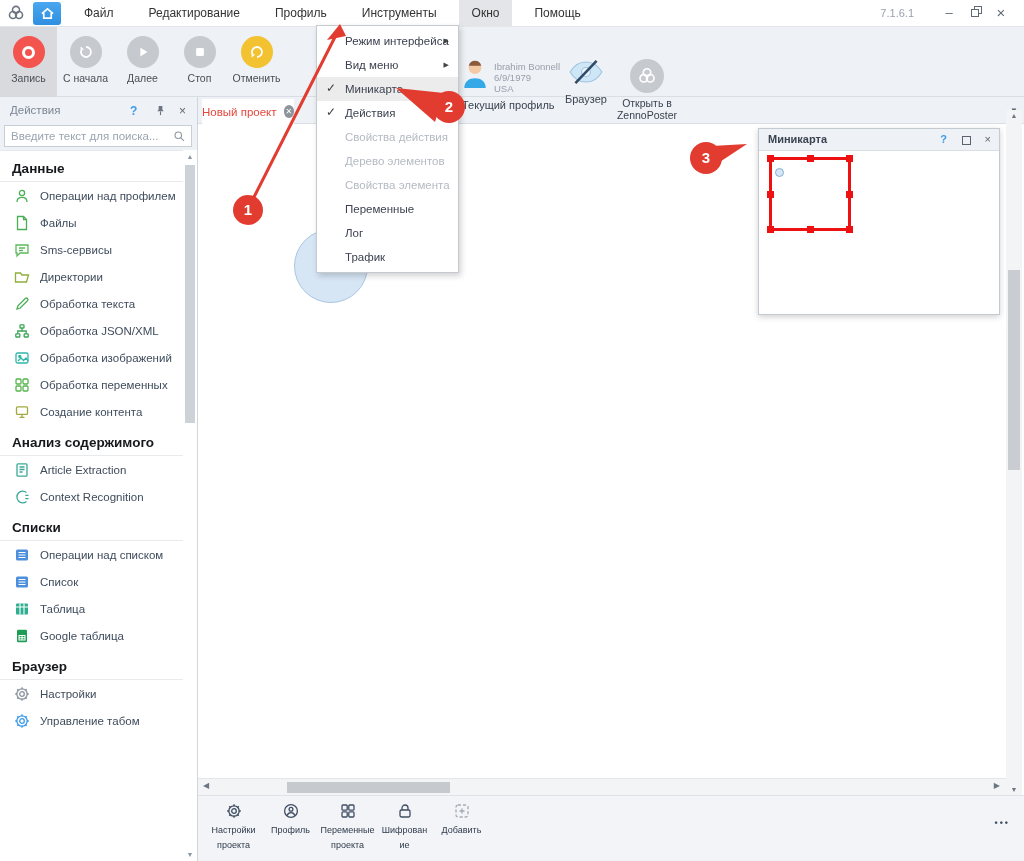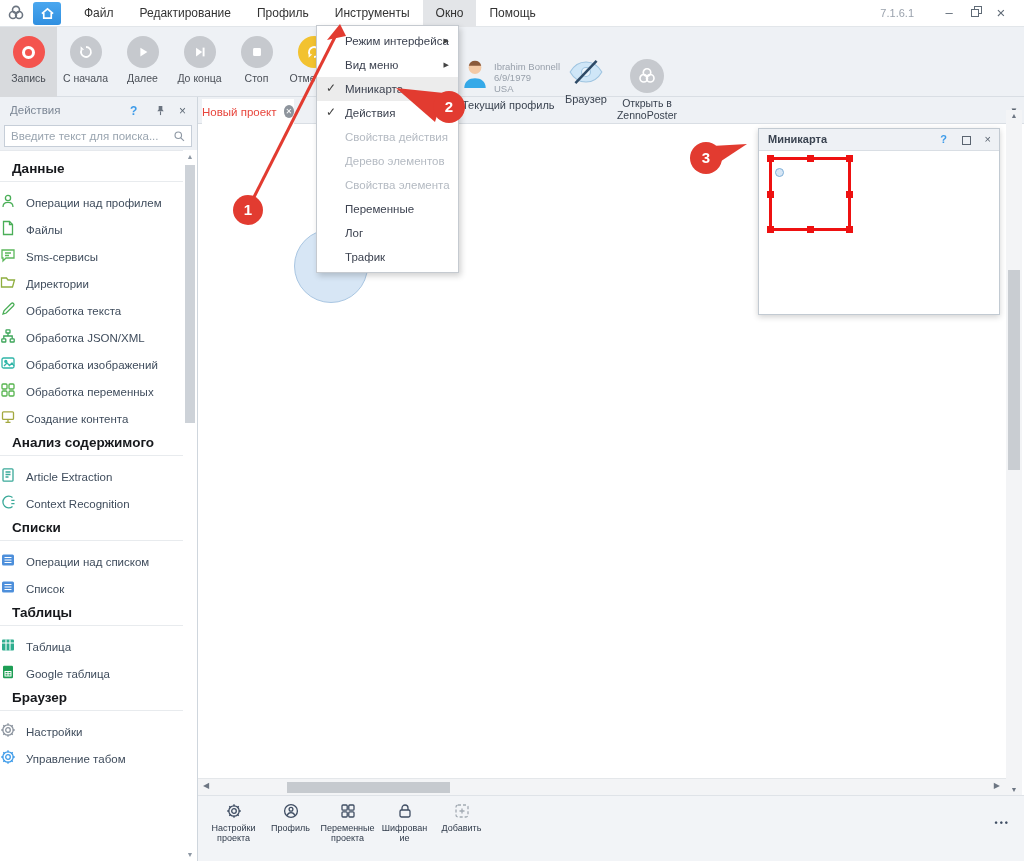--- a/index.html
+++ b/index.html
@@ -4,21 +4,21 @@
 <style>
   * { margin:0; padding:0; box-sizing:border-box; }
   html,body { width:1024px; height:861px; }
   body { position:relative; font-family:"Liberation Sans",sans-serif; background:#fff; overflow:hidden; color:#333; }
   .ic svg { display:block; }
 
   
   #titlebar { position:absolute; left:0; top:0; width:1024px; height:27px; background:#fff; border-bottom:1px solid #e2e6ea; display:flex; align-items:center; z-index:5; }
   #app-logo { margin-left:7px; color:#6b7480; }
   #home-btn { width:28px; height:23px; margin-left:8px; border-radius:3px; background:linear-gradient(#4aa7ef,#2f8fe0); display:flex; align-items:center; justify-content:center; }
-  #menubar { display:flex; margin-left:10px; height:27px; }
+  #menubar { display:flex; margin-left:10px; height:27px;gap:9px; }
   .menu-item { padding:0 13px; line-height:26px; font-size:12px; color:#333; cursor:default; }
   .menu-item.active { background:#e3e5e8; }
   #tb-right { margin-left:auto; display:flex; align-items:center; padding-right:10px; }
   #version { color:#99a1ac; font-size:11px; margin-right:22px; }
   .win-btn { width:26px; text-align:center; color:#5f6a76; font-size:13px; line-height:26px; }
   .win-restore { position:relative; width:26px; height:26px; }
   .win-restore i { position:absolute; left:9px; top:9px; width:8px; height:8px; border:1px solid #5f6a76; background:#fff; }
   .win-restore i.back { left:12px; top:6px; }
 
   
@@ -54,21 +54,21 @@
   .sb-hicon { position:absolute; top:7px; font-size:12px; color:#6b7480; }
   #sb-help { left:130px; color:#3d9be9; font-weight:bold; }
   #sb-pin { left:155px; top:8px; }
   #sb-close { left:179px; color:#5f6a76; }
   #sb-search { position:absolute; left:4px; top:28px; width:188px; height:22px; background:#fff; border:1px solid #c6ced8; }
   #sb-search input { width:100%; height:100%; border:0; outline:0; padding:0 24px 0 6px; font-size:11.5px; font-family:"Liberation Sans",sans-serif; color:#333; background:transparent; }
   #sb-search input::placeholder { color:#9aa5b0; }
   #sb-search .mag { position:absolute; right:5px; top:4px; color:#8e98a4; }
   #sb-list { position:absolute; left:0; top:53px; width:183px; bottom:12px; overflow:hidden; border-top:1px solid #e6e9ed; }
   .sb-title-row { font-size:13.5px; font-weight:bold; color:#16181c; padding:10px 12px 5px; border-bottom:1px solid #e8ebee; }
-  .sb-item { height:27px; display:flex; align-items:flex-end; }
+  .sb-item { height:27px; display:flex; align-items:center; padding-left:14px; }
   .sb-item .ic { width:16px; height:16px; margin-right:10px; flex:none; }
   .sb-item-label { font-size:11.5px; color:#3f4c5c; white-space:nowrap; }
   #sb-scroll { position:absolute; left:184px; top:56px; bottom:3px; width:12px; }
   #sb-scroll .arr { position:absolute; left:0; width:12px; text-align:center; font-size:7px; color:#8e98a4; }
   #sb-thumb { position:absolute; left:1px; top:12px; width:10px; height:258px; background:#cdd2d8; }
 
   
   #tabstrip { position:absolute; left:198px; top:97px; width:826px; height:27px; background:#eef1f5; border-bottom:1px solid #d9dee4; z-index:2; }
   #tab-active { position:absolute; left:4px; top:2px; height:25px; width:92px; background:#fff; display:flex; align-items:center; justify-content:center; gap:7px; }
   #tab-label { font-size:11.5px; color:#e8453c; white-space:nowrap; }
@@ -84,21 +84,21 @@
   #hscroll { position:absolute; left:198px; top:778px; width:808px; height:17px; background:#f3f4f6; border-top:1px solid #e4e7ea; z-index:2; }
   #hscroll .arr { position:absolute; top:2px; font-size:8px; color:#6d7683; }
   #h-thumb { position:absolute; left:89px; top:3px; width:163px; height:11px; background:#c6cacf; }
 
   
   #projectbar { position:absolute; left:198px; top:795px; width:826px; height:66px; background:#f2f4f7; border-top:1px solid #dfe3e8; z-index:2; }
   #pb-buttons { display:flex; padding-left:7px; }
   .pb-btn { width:57px; display:flex; flex-direction:column; align-items:center; padding-top:7px; }
   .pb-btn .ic { color:#3f4d63; }
   .pb-btn.muted .ic { color:#a2aab3; }
-  .pb-label { font-size:9px; color:#2f3a4a; text-align:center; line-height:10px; margin-top:4px; }
+  .pb-label { font-size:9px; color:#2f3a4a; text-align:center; line-height:15px; margin-top:4px; }
   .pb-label.wrap-hard { width:48px; word-break:break-all; }
   #pb-more { position:absolute; right:14px; top:22px; color:#3f4d63; font-size:9px; letter-spacing:2px; font-weight:bold; }
 
   
   #minimap { position:absolute; left:758px; top:128px; width:242px; height:187px; background:#fff; border:1px solid #c2cad2; box-shadow:0 2px 6px rgba(0,0,0,.18); z-index:20; }
   #mm-header { position:relative; height:22px; background:#eef1f5; border-bottom:1px solid #d9dee4; }
   #mm-title { position:absolute; left:9px; top:4px; font-size:11px; font-weight:bold; color:#3a4350; }
   .mm-hicon { position:absolute; top:4px; font-size:11px; color:#5a6470; }
   #mm-help { right:52px; color:#3d9be9; font-weight:bold; }
   #mm-max { right:28px; }
@@ -174,29 +174,20 @@
         <div class="tb-ic" style="background: rgb(198, 201, 206);">
           <svg width="14" height="14" viewBox="0 0 16 16">
             <path d="M5 3l8 5-8 5z" fill="#fff"></path>
           </svg>
         </div>
         <span class="tb-label">Далее</span>
       </div>
       <div class="tb-cell">
         <div class="tb-ic" style="background: rgb(198, 201, 206);">
           <svg width="14" height="14" viewBox="0 0 16 16">
-            <path d="M3.5 3l7 5-7 5z" fill="#fff"></path>
-            <rect x="11" y="3" width="2.2" height="10" fill="#fff"></rect>
-          </svg>
-        </div>
-        <span class="tb-label">До конца</span>
-      </div>
-      <div class="tb-cell">
-        <div class="tb-ic" style="background: rgb(198, 201, 206);">
-          <svg width="14" height="14" viewBox="0 0 16 16">
             <rect x="3.5" y="3.5" width="9" height="9" rx="1.5" fill="#fff"></rect>
           </svg>
         </div>
         <span class="tb-label">Стоп</span>
       </div>
       <div class="tb-cell">
         <div class="tb-ic" style="background: rgb(242, 194, 48);">
           <svg width="16" height="16" viewBox="0 0 16 16">
             <path d="M8 13a5 5 0 1 0-4.4-2.6" fill="none" stroke="#fff" stroke-width="1.8"></path>
             <path d="M2.6 13.8v-3.6h3.6z" fill="#fff"></path>
@@ -394,21 +385,20 @@
           <span class="ic" style="color: rgb(77, 143, 219);">
             <svg width="16" height="16" viewBox="0 0 16 16" fill="none" stroke="currentColor" stroke-width="1.3">
               <rect x="2" y="2.5" width="12" height="11" rx="1.5" fill="currentColor" stroke="none"></rect>
               <path d="M4.5 5.5h7M4.5 8h7M4.5 10.5h7" stroke="#fff" stroke-width="1.1"></path>
             </svg>
           </span>
           <span class="sb-item-label">Список</span>
         </div>
       </div>
       <div class="section">
-        <div class="sb-title-row">Таблицы</div>
         <div class="sb-item">
           <span class="ic" style="color: rgb(47, 174, 143);">
             <svg width="16" height="16" viewBox="0 0 16 16" fill="none" stroke="currentColor" stroke-width="1.3">
               <rect x="2" y="2.5" width="12" height="11" rx="1" fill="currentColor" stroke="none"></rect>
               <path d="M2 6h12M6 2.5v11M10 2.5v11" stroke="#fff" stroke-width="1.1"></path>
             </svg>
           </span>
           <span class="sb-item-label">Таблица</span>
         </div>
         <div class="sb-item">

